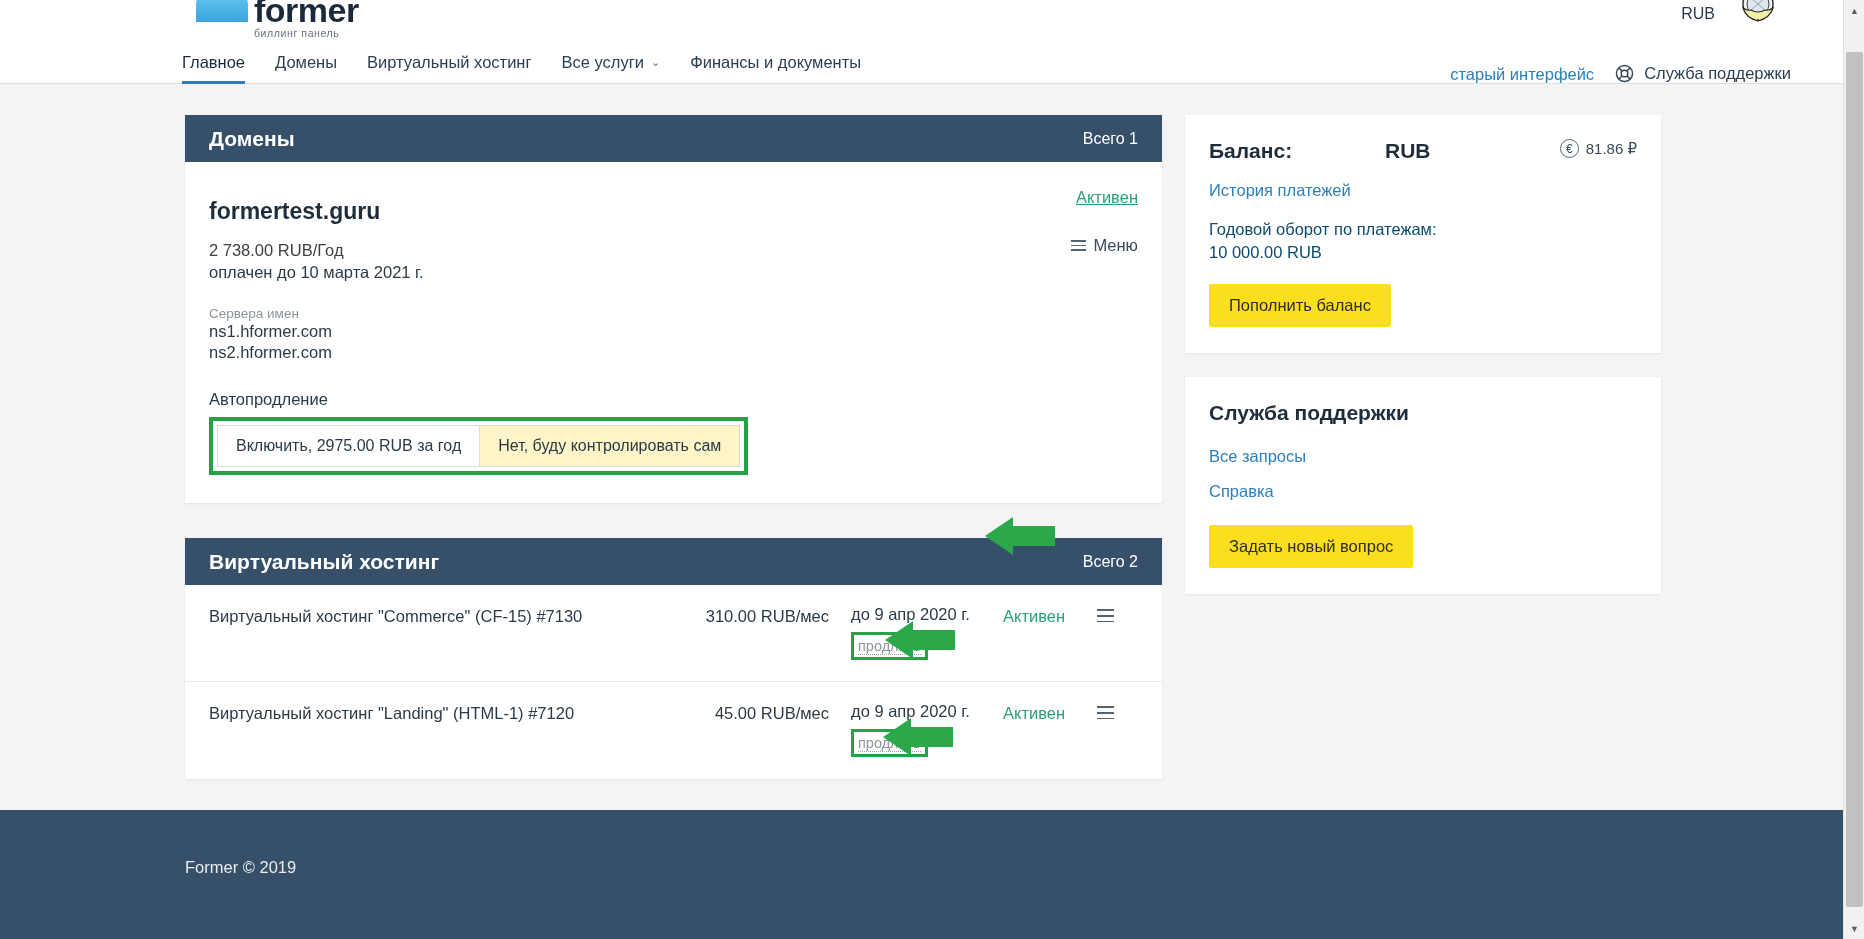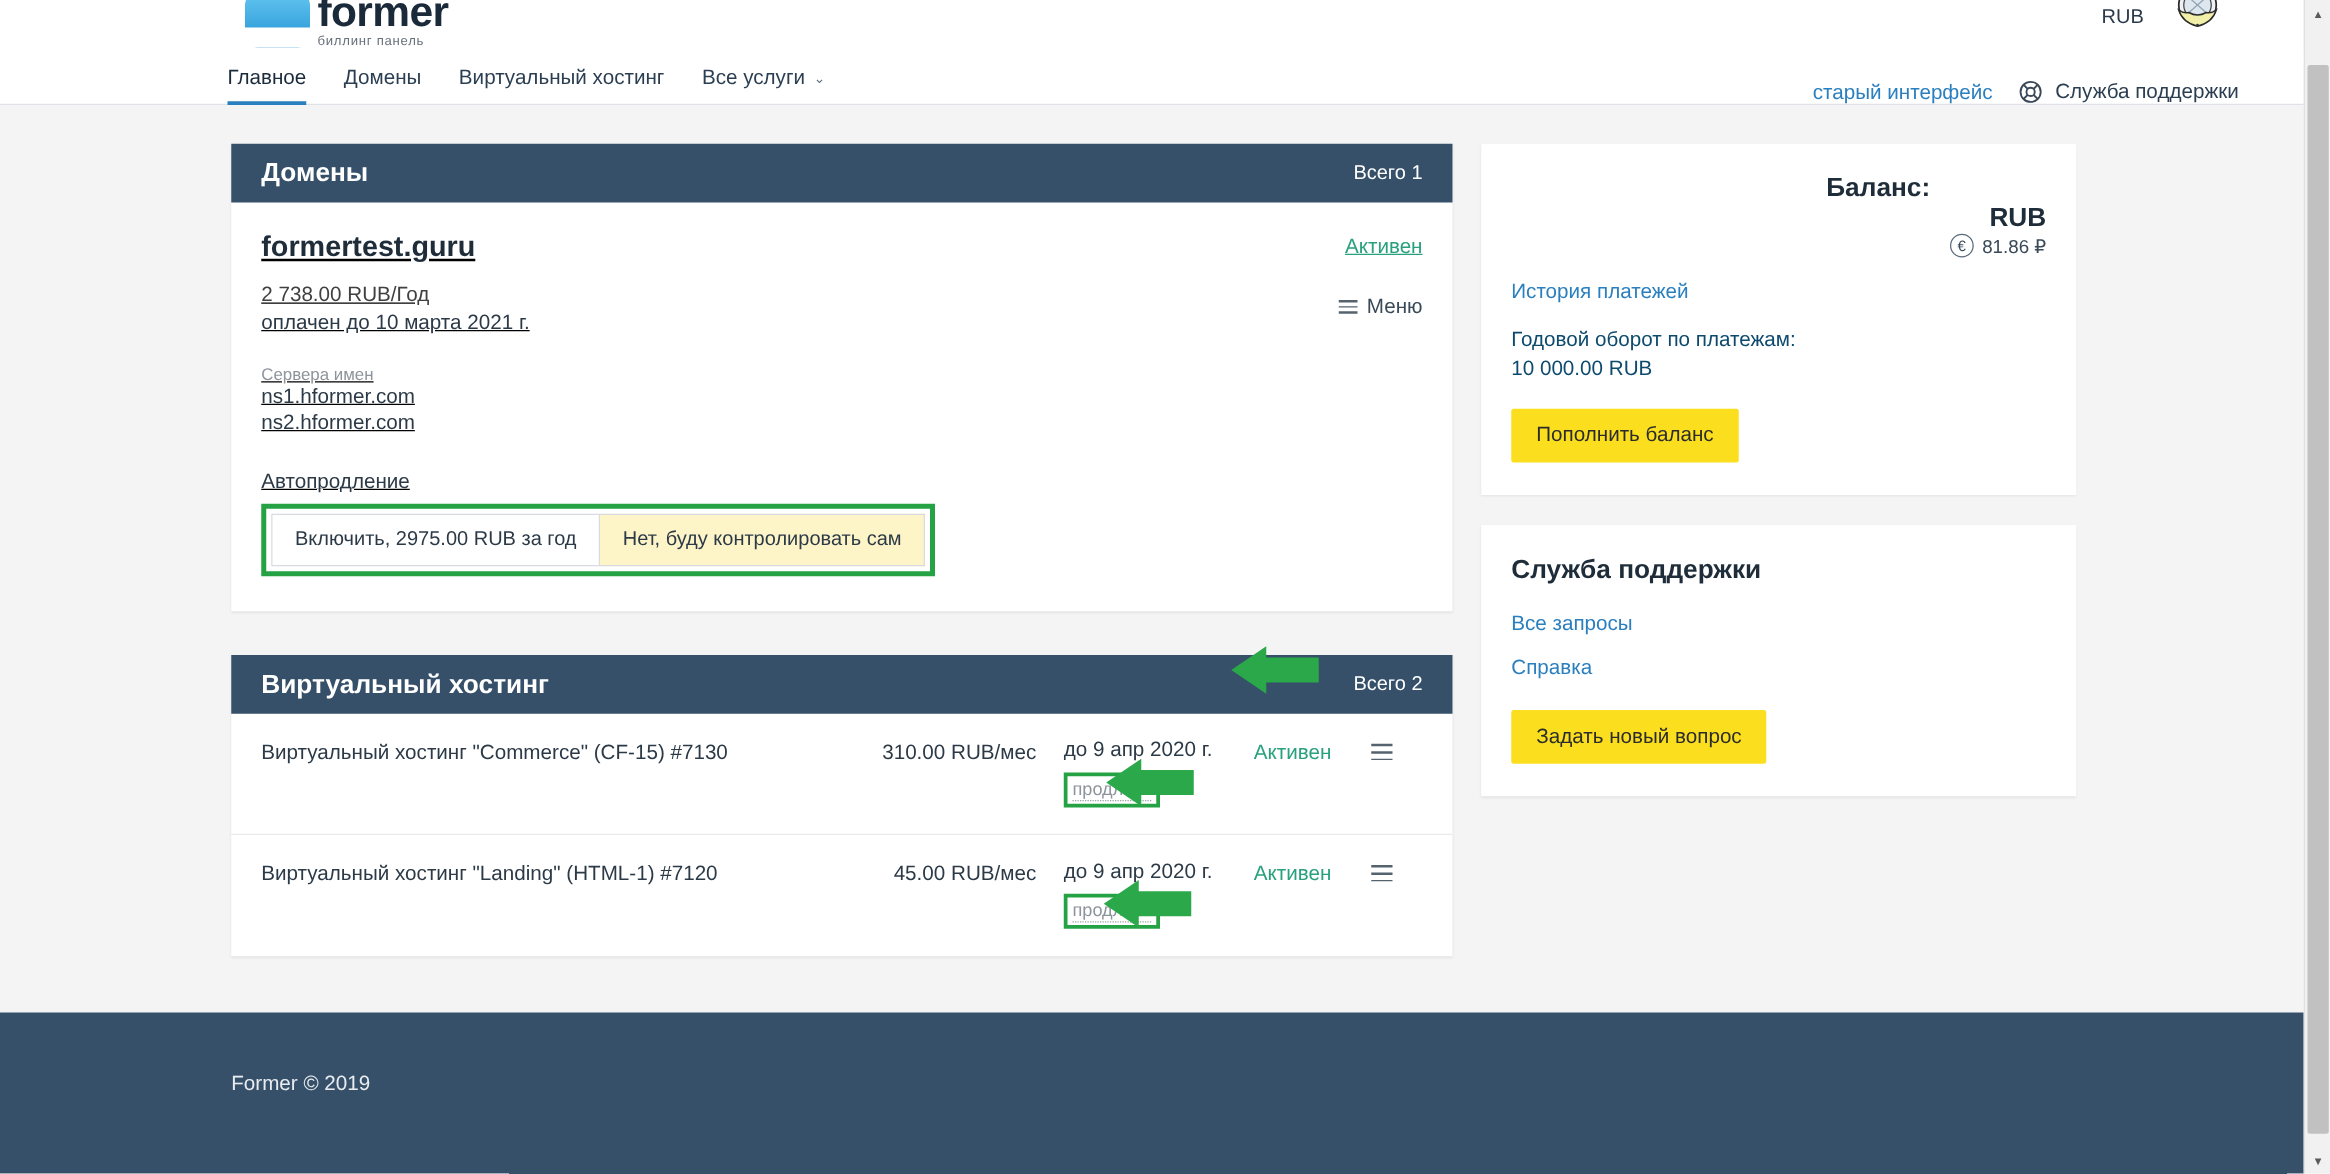--- a/index.html
+++ b/index.html
@@ -97,21 +97,21 @@
   .panel { background: #ffffff; box-shadow: 0 1px 2px rgba(0,0,0,.07); }
   .panel-head {
     background: #36506a; color: #ffffff;
     height: 47px; padding: 0 24px;
     display: flex; align-items: center; justify-content: space-between;
   }
   .panel-head-title { font-size: 21px; font-weight: 600; }
   .panel-head-count { font-size: 16px; font-weight: 400; }
 
   
-  .domain-body { padding: 22px 24px 28px 24px; position: relative; text-decoration: underline; }
+  .domain-body { padding: 36px 24px 28px 24px; position: relative; }
   .domain-name { font-size: 23px; font-weight: 700; color: #1f2d3a; margin-bottom: 14px; }
   .domain-price { font-size: 16.5px; color: #404040; line-height: 1.35; }
   .domain-paid { font-size: 16.5px; color: #2c3a47; line-height: 1.35; }
   .ns-label { font-size: 13.5px; color: #8d949c; margin-top: 22px; }
   .ns-line { font-size: 16.5px; color: #2c3a47; line-height: 1.33; }
   .autorenew-label { font-size: 16.5px; color: #2c3a47; margin-top: 26px; margin-bottom: 8px; }
 
   .status-link {
     position: absolute; right: 24px; top: 26px;
     font-size: 16.5px; color: #2aa17e; text-decoration: underline; cursor: pointer;
@@ -174,21 +174,21 @@
     font-size: 14.5px; color: #8d949c;
     border-bottom: 1px dotted #9aa1a8; cursor: pointer;
   }
   .h-status { font-size: 16.5px; color: #2aa17e; width: 118px; text-align: left; padding-left: 24px; padding-top: 2px; }
   .h-menu { padding-top: 4px; cursor: pointer; }
   .h-menu i { display: block; width: 17px; height: 1.6px; background: #55636f; margin-bottom: 4px; }
   .arrow-row { position: absolute; top: 36px; }
 
   
   .card { background: #ffffff; box-shadow: 0 1px 2px rgba(0,0,0,.07); padding: 24px 24px 26px 24px; }
-  .bal-top { display: flex; align-items: flex-end; margin-bottom: 18px; flex-direction: column; }
+  .bal-top { display: flex; align-items: flex-start; margin-bottom: 18px; }
   .bal-title { font-size: 21px; font-weight: 700; color: #1f2d3a; width: 176px; }
   .bal-cur { font-size: 21px; font-weight: 700; color: #1f2d3a; flex: 1; }
   .bal-amount { font-size: 15px; color: #3a4a59; display: flex; align-items: center; gap: 7px; white-space: nowrap; }
   .euro-ic {
     width: 19px; height: 19px; border: 1.5px solid #5a6b7c; border-radius: 50%;
     display: inline-flex; align-items: center; justify-content: center;
     font-size: 12px; color: #3a4a59; line-height: 1;
   }
   .side-link { font-size: 16.5px; color: #2a7fbf; cursor: pointer; display: block; }
   .turnover { font-size: 16.5px; color: #0c4a6e; line-height: 1.38; margin-top: 18px; }
@@ -261,20 +261,23 @@
       </div>
       <div class="nav-item">
         <span>Домены</span>
       </div>
       <div class="nav-item">
         <span>Виртуальный хостинг</span>
       </div>
       <div class="nav-item">
         <span>Все услуги</span>
         <span class="chev">⌄</span>
+      </div>
+      <div class="nav-item">
+        <span>Финансы и документы</span>
       </div>
     </div>
     <div class="nav-right">
       <span class="nav-link-old">старый интерфейс</span>
       <span class="nav-support">
         <svg width="21" height="21" viewBox="0 0 24 24">
           <circle cx="12" cy="12" r="9.2" fill="none" stroke="#3a4a59" stroke-width="1.7"></circle>
           <circle cx="12" cy="12" r="3.8" fill="none" stroke="#3a4a59" stroke-width="1.7"></circle>
           <path d="M5.6 5.6 L9.4 9.4 M18.4 5.6 L14.6 9.4 M5.6 18.4 L9.4 14.6 M18.4 18.4 L14.6 14.6" stroke="#3a4a59" stroke-width="1.7"></path>
         </svg>

